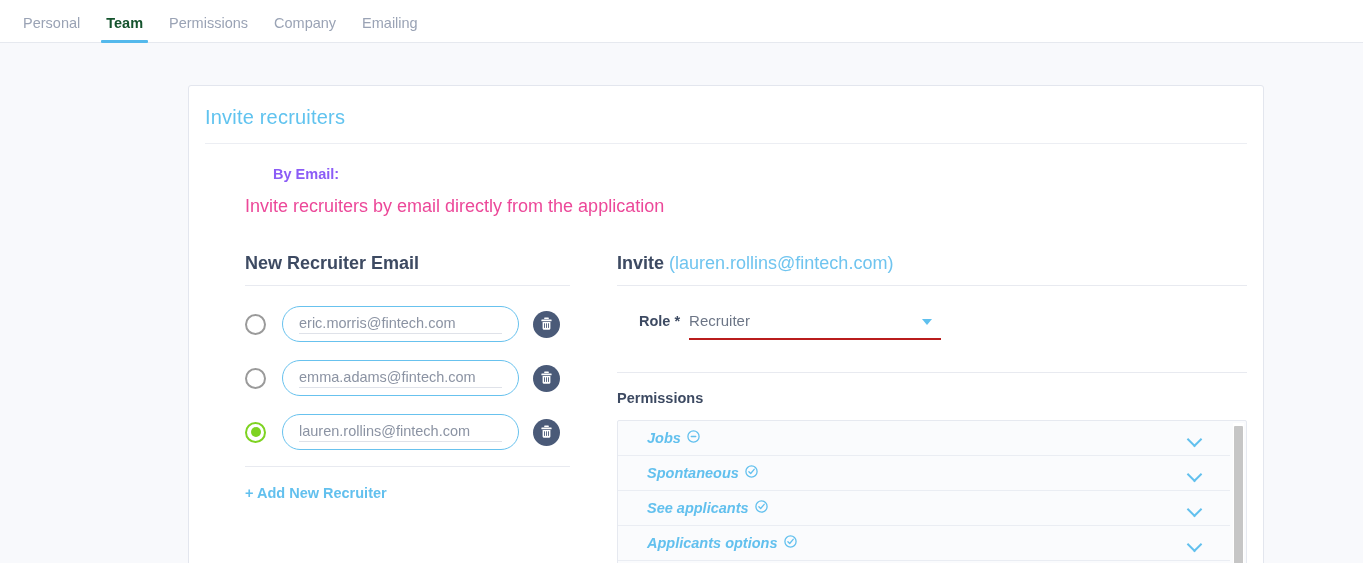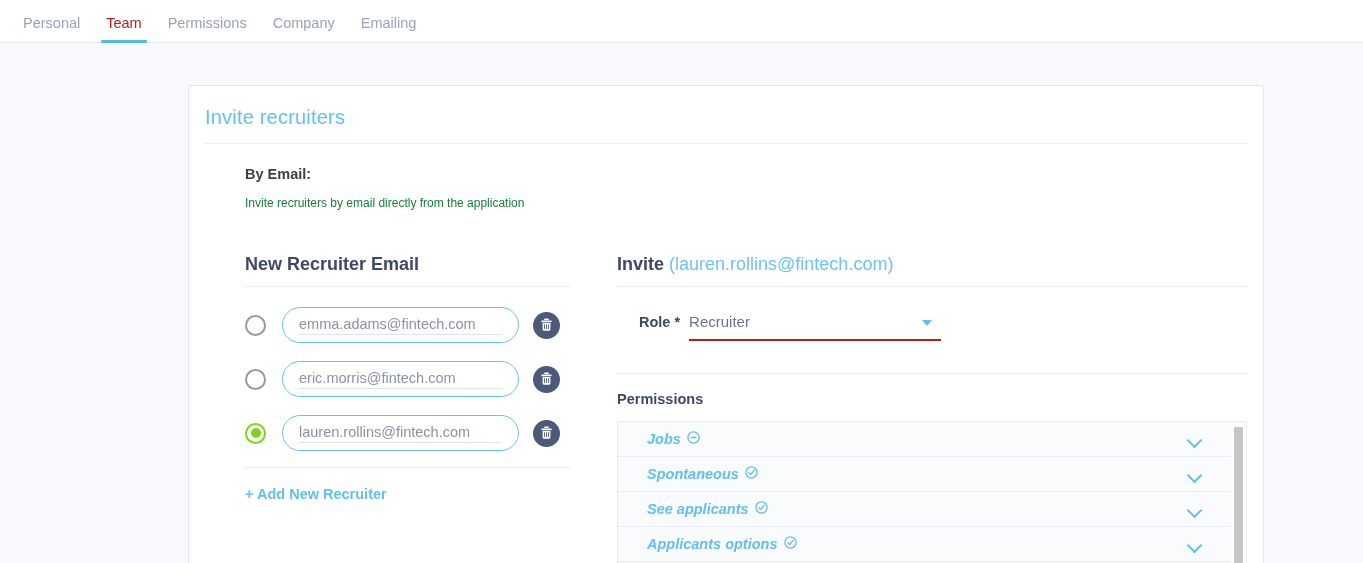--- a/index.html
+++ b/index.html
@@ -29,22 +29,22 @@
   .tab {
     position: relative;
     padding: 0 13px 12px 13px;
     font-size: 14.5px;
     color: #9aa3b5;
     cursor: pointer;
     line-height: 1;
     white-space: nowrap;
   }
   .tab.active {
-    color: #b91c1c;
-    font-weight: normal;
+    color: #14532d;
+    font-weight: bold;
   }
   .tab.active::after {
     content: "";
     position: absolute;
     left: 8px;
     right: 8px;
     bottom: -1px;
     height: 3px;
     background: #54b9ec;
     border-radius: 1px;
@@ -75,27 +75,28 @@
     background: #eceef3;
     margin: 0 16px 0 16px;
   }
 
   .card-body {
     padding: 22px 16px 0 56px;
   }
   .by-email {
     font-size: 14.5px;
     font-weight: bold;
-    color: #404040;
+    color: #8b5cf6;
     margin-bottom: 14px;
+    margin-left: 28px;
   }
   .by-email-sub {
-    font-size: 12px;
-    color: #15803d;
-    margin-bottom: 32px;
+    font-size: 18px;
+    color: #ec4899;
+    margin-bottom: 24px;
   }
 
   .columns {
     display: flex;
     align-items: flex-start;
   }
   .col-left { width: 325px; flex: none; }
   .col-right { flex: 1; padding-left: 47px; box-sizing: border-box; }
 
   .col-head {
@@ -321,40 +322,40 @@
 
         <div class="col-left">
           <div class="col-head">New Recruiter Email</div>
           <div class="rule"></div>
 
           <div class="recruiter-list">
 
             <div class="recruiter-row">
               <div class="radio"></div>
               <div class="email-field">
-                <span class="email-text">emma.adams@fintech.com</span>
+                <span class="email-text">eric.morris@fintech.com</span>
               </div>
               <div class="trash-btn">
                 <span>
                   <svg width="13" height="14" viewBox="0 0 13 14">
                     <rect x="4.2" y="0.6" width="4.6" height="1.5" rx="0.4" fill="#ffffff"></rect>
                     <rect x="1.4" y="2.6" width="10.2" height="1.6" rx="0.5" fill="#ffffff"></rect>
                     <path d="M2.6 5.0 h7.8 v6.6 a1.1 1.1 0 0 1 -1.1 1.1 h-5.6 a1.1 1.1 0 0 1 -1.1 -1.1 z" fill="#ffffff"></path>
                     <rect x="4.1" y="6.3" width="0.9" height="4.6" fill="#4a5a78"></rect>
                     <rect x="6.05" y="6.3" width="0.9" height="4.6" fill="#4a5a78"></rect>
                     <rect x="8.0" y="6.3" width="0.9" height="4.6" fill="#4a5a78"></rect>
                   </svg>
                 </span>
               </div>
             </div>
 
             <div class="recruiter-row">
               <div class="radio"></div>
               <div class="email-field">
-                <span class="email-text">eric.morris@fintech.com</span>
+                <span class="email-text">emma.adams@fintech.com</span>
               </div>
               <div class="trash-btn">
                 <span>
                   <svg width="13" height="14" viewBox="0 0 13 14">
                     <rect x="4.2" y="0.6" width="4.6" height="1.5" rx="0.4" fill="#ffffff"></rect>
                     <rect x="1.4" y="2.6" width="10.2" height="1.6" rx="0.5" fill="#ffffff"></rect>
                     <path d="M2.6 5.0 h7.8 v6.6 a1.1 1.1 0 0 1 -1.1 1.1 h-5.6 a1.1 1.1 0 0 1 -1.1 -1.1 z" fill="#ffffff"></path>
                     <rect x="4.1" y="6.3" width="0.9" height="4.6" fill="#4a5a78"></rect>
                     <rect x="6.05" y="6.3" width="0.9" height="4.6" fill="#4a5a78"></rect>
                     <rect x="8.0" y="6.3" width="0.9" height="4.6" fill="#4a5a78"></rect>

